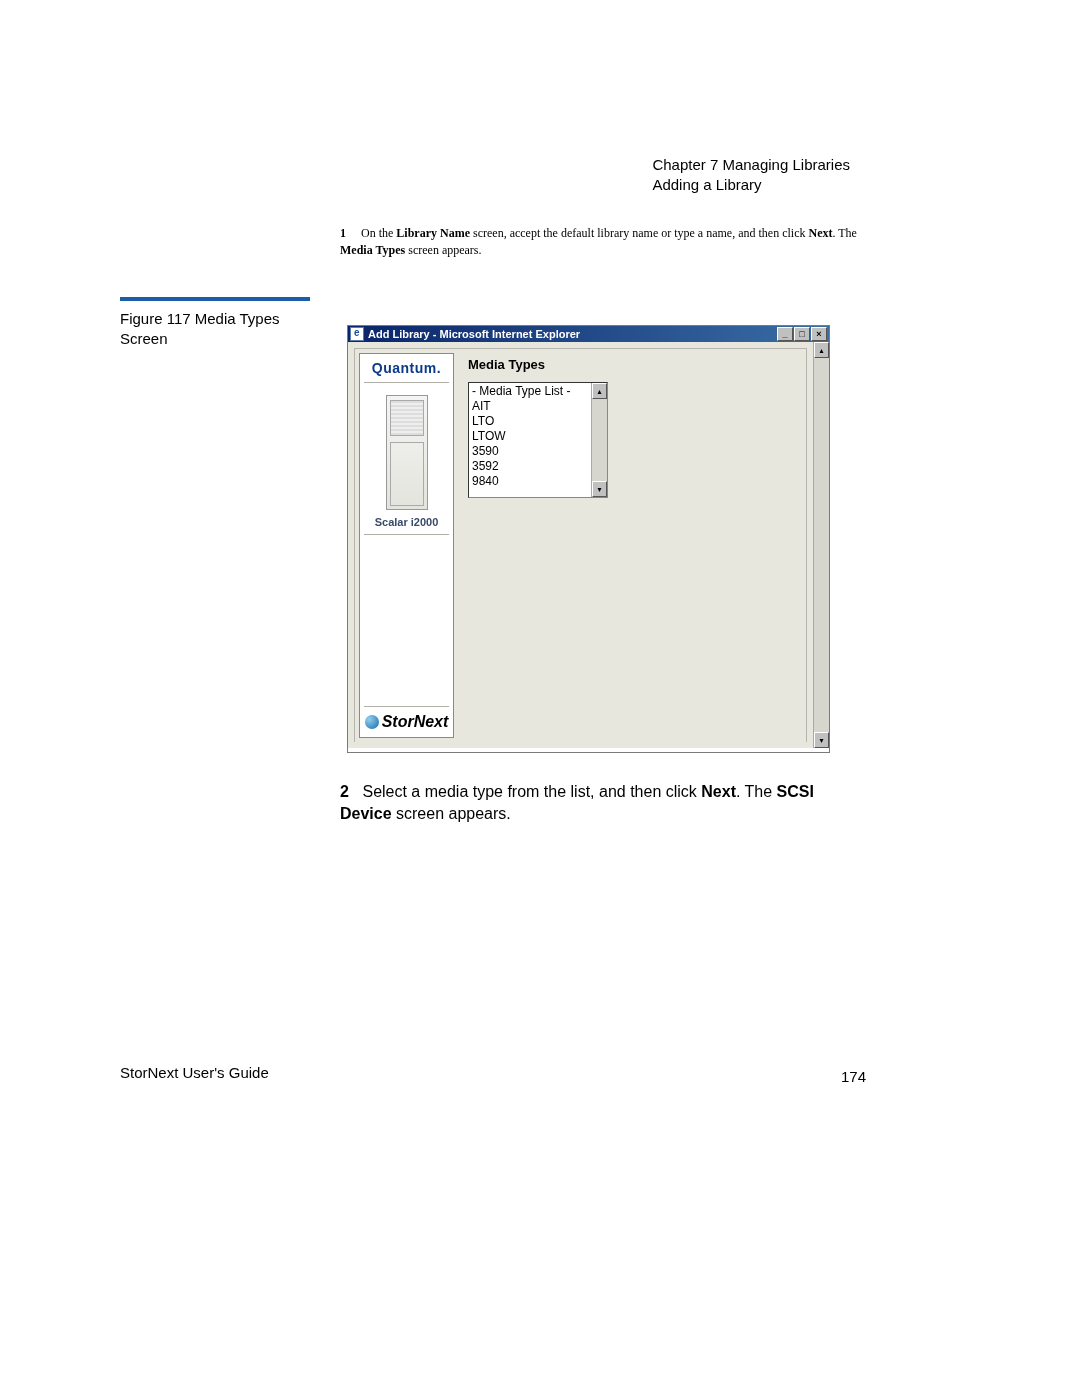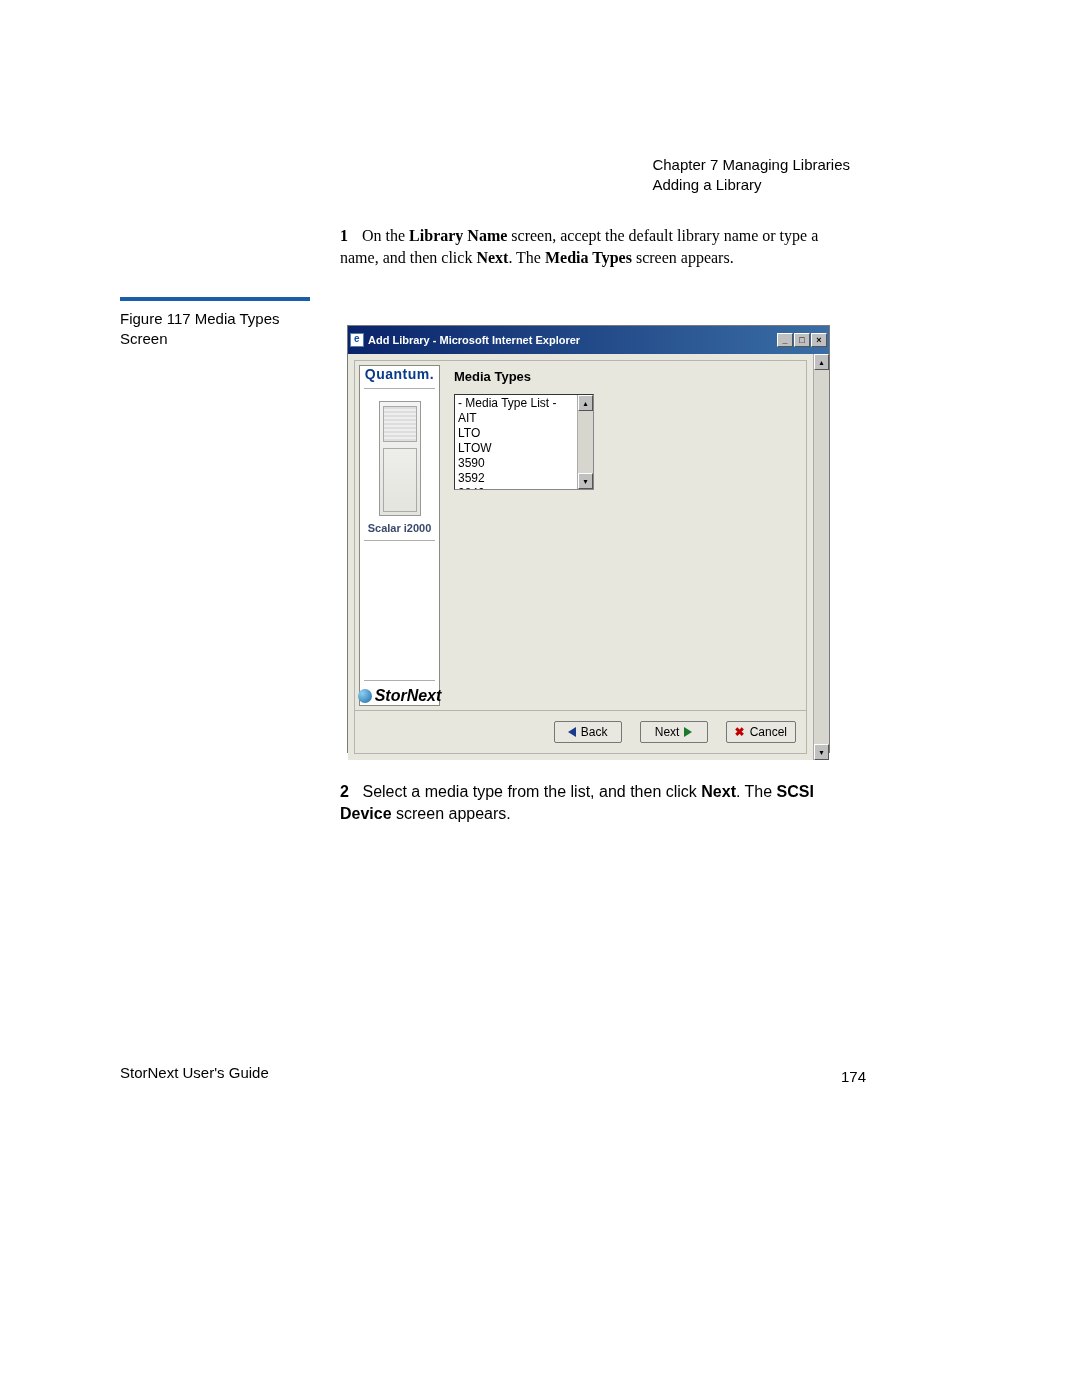--- a/index.html
+++ b/index.html
@@ -18,21 +18,21 @@
     text-align: left;
     font-size: 15px;
     line-height: 1.35;
   }
   .step-1 {
     position: absolute;
     top: 225px;
     left: 340px;
     width: 520px;
     font-family: "Book Antiqua", Palatino, serif;
-    font-size: 16px;
+    font-size: 12px;
     line-height: 1.4;
   }
   .step-1 .num { font-weight: bold; display: inline-block; width: 18px; }
   .step-1 .bold { font-weight: bold; }
   .figure-caption {
     position: absolute;
     top: 309px;
     left: 120px;
     width: 190px;
     font-size: 15px;
@@ -48,21 +48,21 @@
   }
   .screenshot {
     position: absolute;
     top: 325px;
     left: 347px;
     width: 483px;
     height: 428px;
     border: 1px solid #7a7a7a;
   }
   .titlebar {
-    height: 28px;
+    height: 16px;
     background: linear-gradient(to right, #0a246a, #3a6ea5);
     display: flex;
     align-items: center;
     padding: 0 2px;
     font-size: 11px;
     color: #fff;
     font-weight: bold;
     font-family: Tahoma, sans-serif;
   }
   .titlebar-icon {
@@ -129,27 +129,27 @@
   }
   .wizard-content {
     flex: 1;
     background: #e7e7de;
     border: 1px solid #b5b5ad;
     border-bottom: none;
     display: flex;
     position: relative;
   }
   .wizard-sidebar {
-    width: 81px;
+    width: 95px;
     background: #fff;
     border: 1px solid #8a8a82;
     display: flex;
     flex-direction: column;
     align-items: center;
-    padding: 0 4px;
+    padding: 6px 4px;
     margin: 4px;
   }
   .sidebar-hr { width: 100%; height: 1px; background: #b0b0a8; margin: 6px 0; }
   .quantum-logo {
     color: #0a3a8a;
     font-weight: bold;
     font-size: 14px;
     letter-spacing: 0.5px;
   }
   .library-drawing {
@@ -206,21 +206,21 @@
   }
   .wizard-main .desc {
     font-size: 12px;
     line-height: 1.35;
     margin-bottom: 20px;
     max-width: 340px;
   }
   .listbox-wrap {
     display: flex;
     width: 140px;
-    height: 96px;
+    height: 116px;
     border: 1px inset #888;
     background: #fff;
   }
   .listbox {
     flex: 1;
     font-size: 12px;
     line-height: 1.25;
     padding: 1px 3px;
     overflow: hidden;
   }
@@ -362,34 +362,20 @@
               <div>3592</div>
               <div>9840</div>
             </div>
             <div class="listbox-scroll">
               <div class="list-arrow">▴</div>
               <div class="list-arrow">▾</div>
             </div>
           </div>
         </div>
       </div>
-      <div class="wizard-footer">
-        <div class="wbtn">
-          <span class="tri-left"></span>
-          <span>Back</span>
-        </div>
-        <div class="wbtn">
-          <span>Next</span>
-          <span class="tri-right"></span>
-        </div>
-        <div class="wbtn">
-          <span class="x-red">✖</span>
-          <span>Cancel</span>
-        </div>
-      </div>
     </div>
     <div class="ie-scroll">
       <div class="scroll-arrow">▴</div>
       <div class="scroll-arrow">▾</div>
     </div>
   </div>
 </div>
 
 <div class="step-2">
   <span class="num">2</span>

